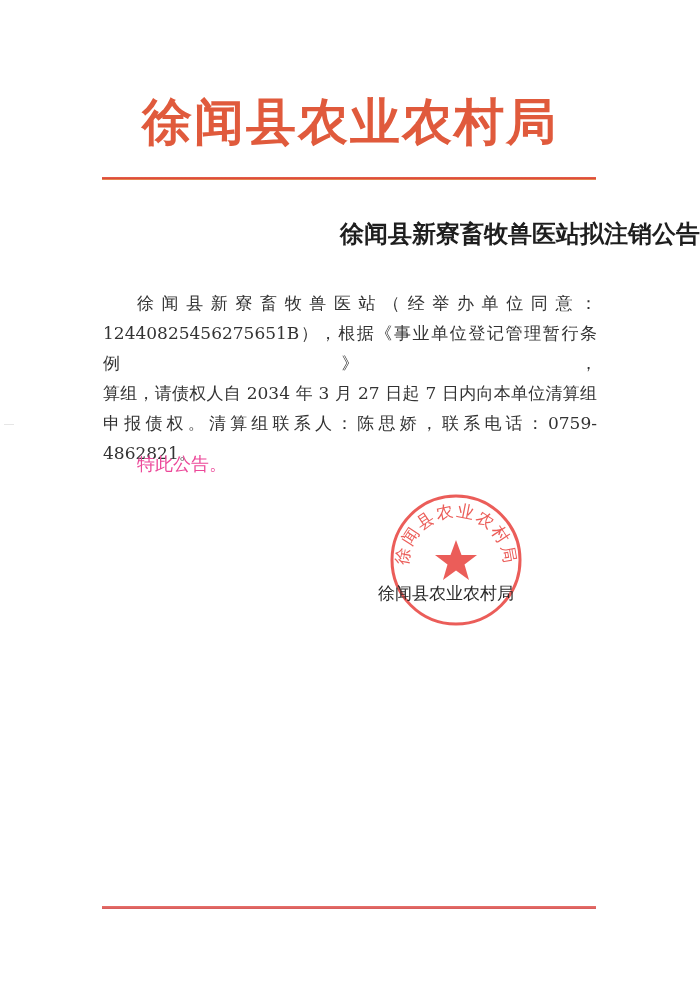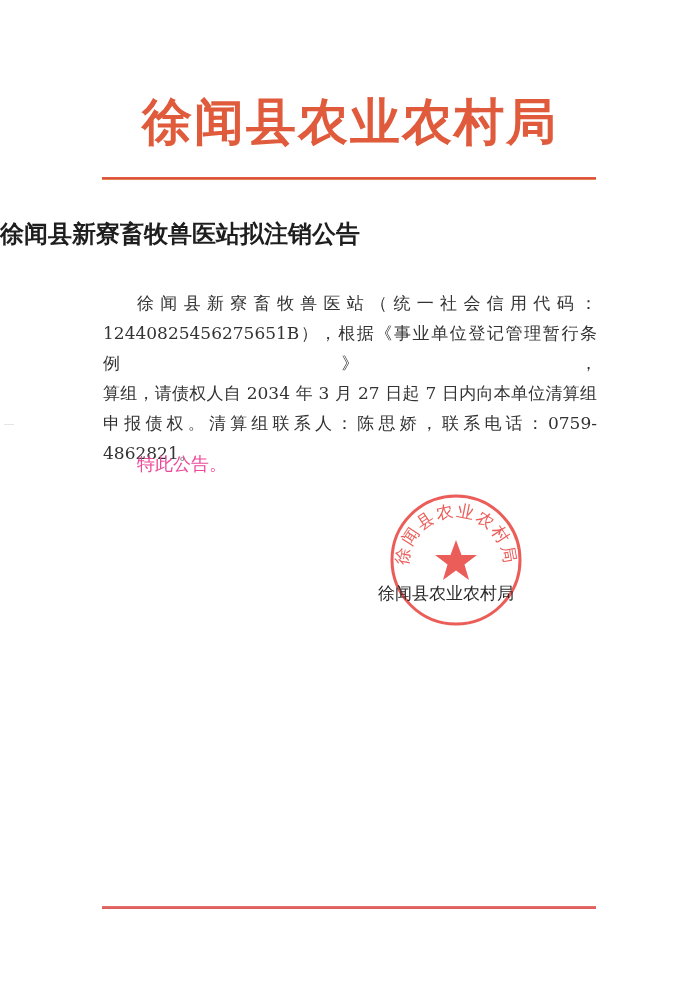--- a/index.html
+++ b/index.html
@@ -35,21 +35,21 @@
       height: 3px;
       background: linear-gradient(to bottom, #e8614a 0%, #d84a3a 60%, #f0b060 100%);
     }
     .rule.top { top: 177px; }
     .rule.bottom { top: 906px; height: 3px; background: linear-gradient(to bottom, #e8706a, #d65b5b); }
     .doc-title {
       position: absolute;
       left: 0;
       top: 218px;
       width: 700px;
-      text-align: left;
+      text-align: right;
       font-size: 24px;
       font-weight: bold;
       color: #1e1e1e;
       letter-spacing: 0px;
     }
     .body-text {
       position: absolute;
       left: 103px;
       top: 288px;
       width: 494px;
@@ -100,21 +100,21 @@
   </style>
 </head>
 <body>
 
 <div class="masthead">徐闻县农业农村局</div>
 <div class="rule top"></div>
 
 <div class="doc-title">徐闻县新寮畜牧兽医站拟注销公告</div>
 
 <div class="body-text">
-  <p class="indent">徐闻县新寮畜牧兽医站（统一社会信用代码：</p>
+  <p class="indent">徐闻县新寮畜牧兽医站（经举办单位同意：</p>
   <p>12440825456275651B），根据《事业单位登记管理暂行条例》，</p>
   <p>算组，请债权人自 2034 年 3 月 27 日起 7 日内向本单位清算组</p>
   <p class="last">申报债权。清算组联系人：陈思娇，联系电话：0759-4862821。</p>
 </div>
 
 <div class="closing">特此公告。</div>
 
 <svg class="stamp" viewBox="0 0 136 136">
   <defs>
     <path id="sealArc" d="M 24 92 A 48 48 0 1 1 112 92" fill="none"></path>

